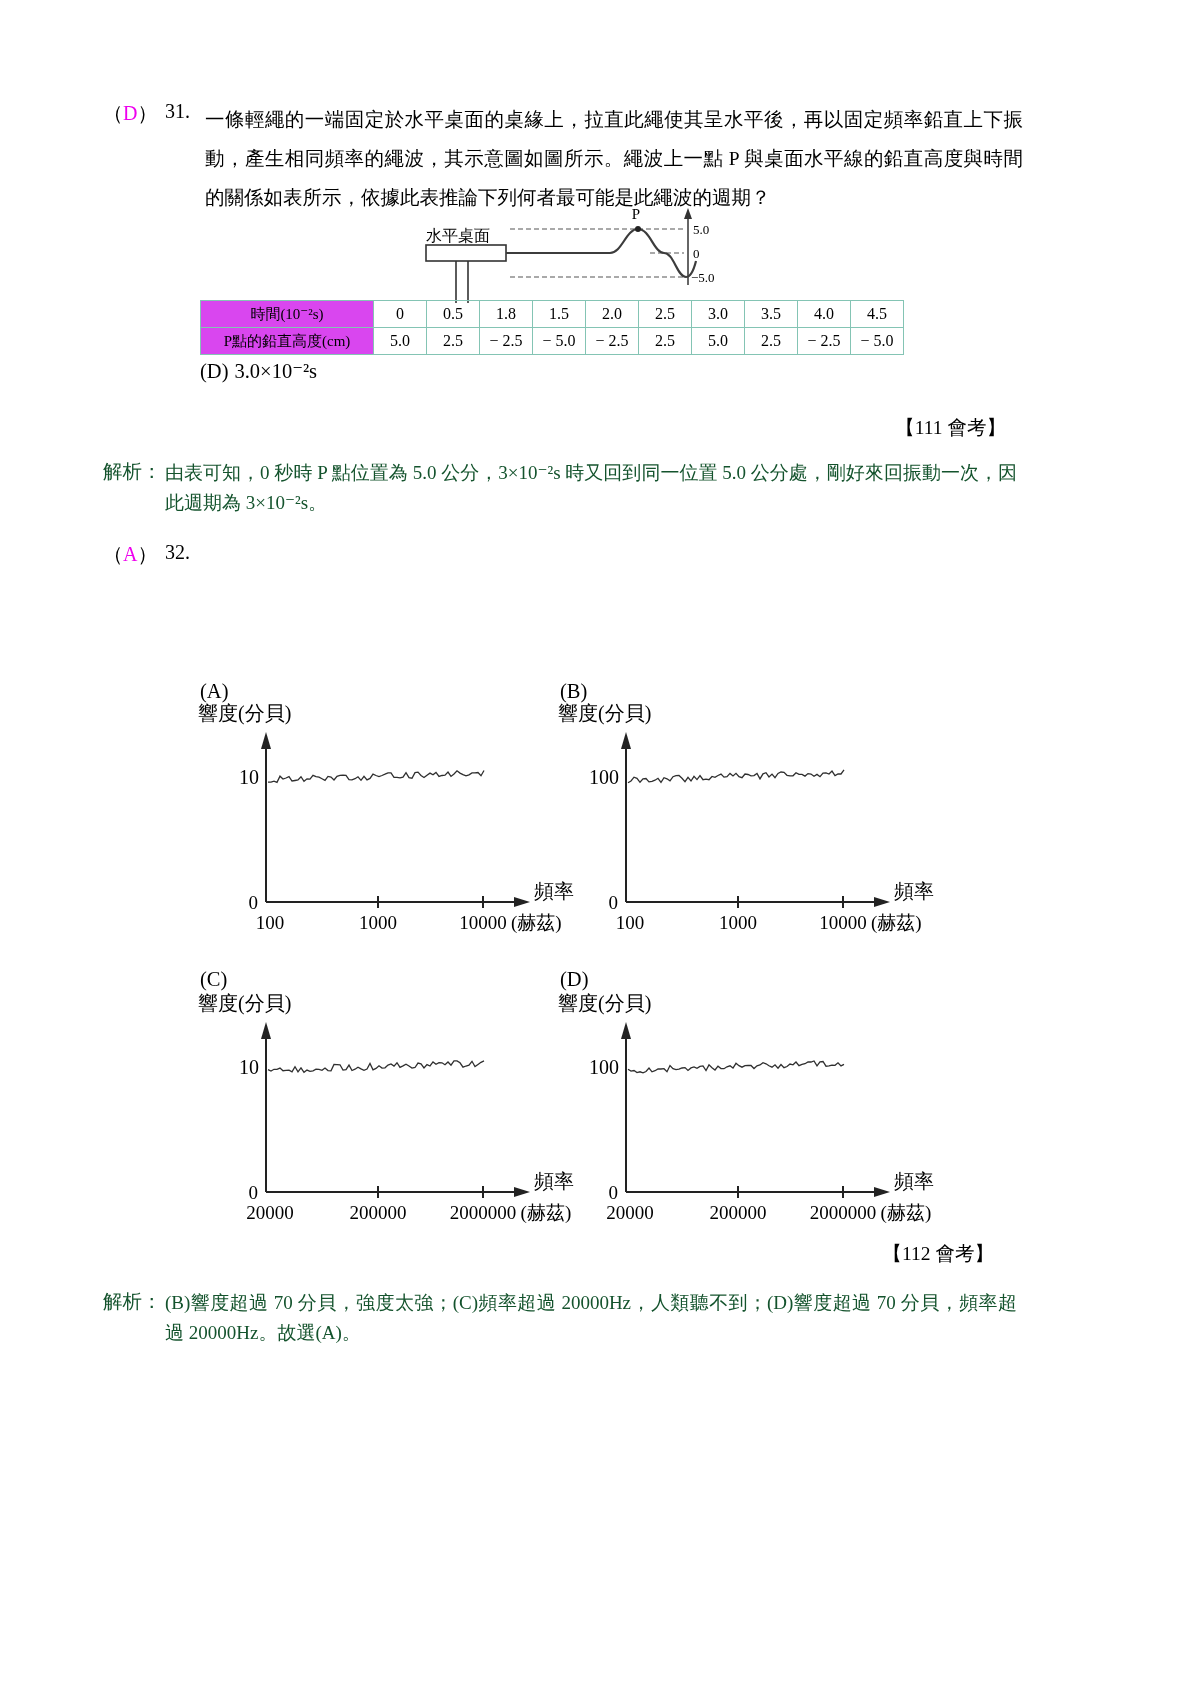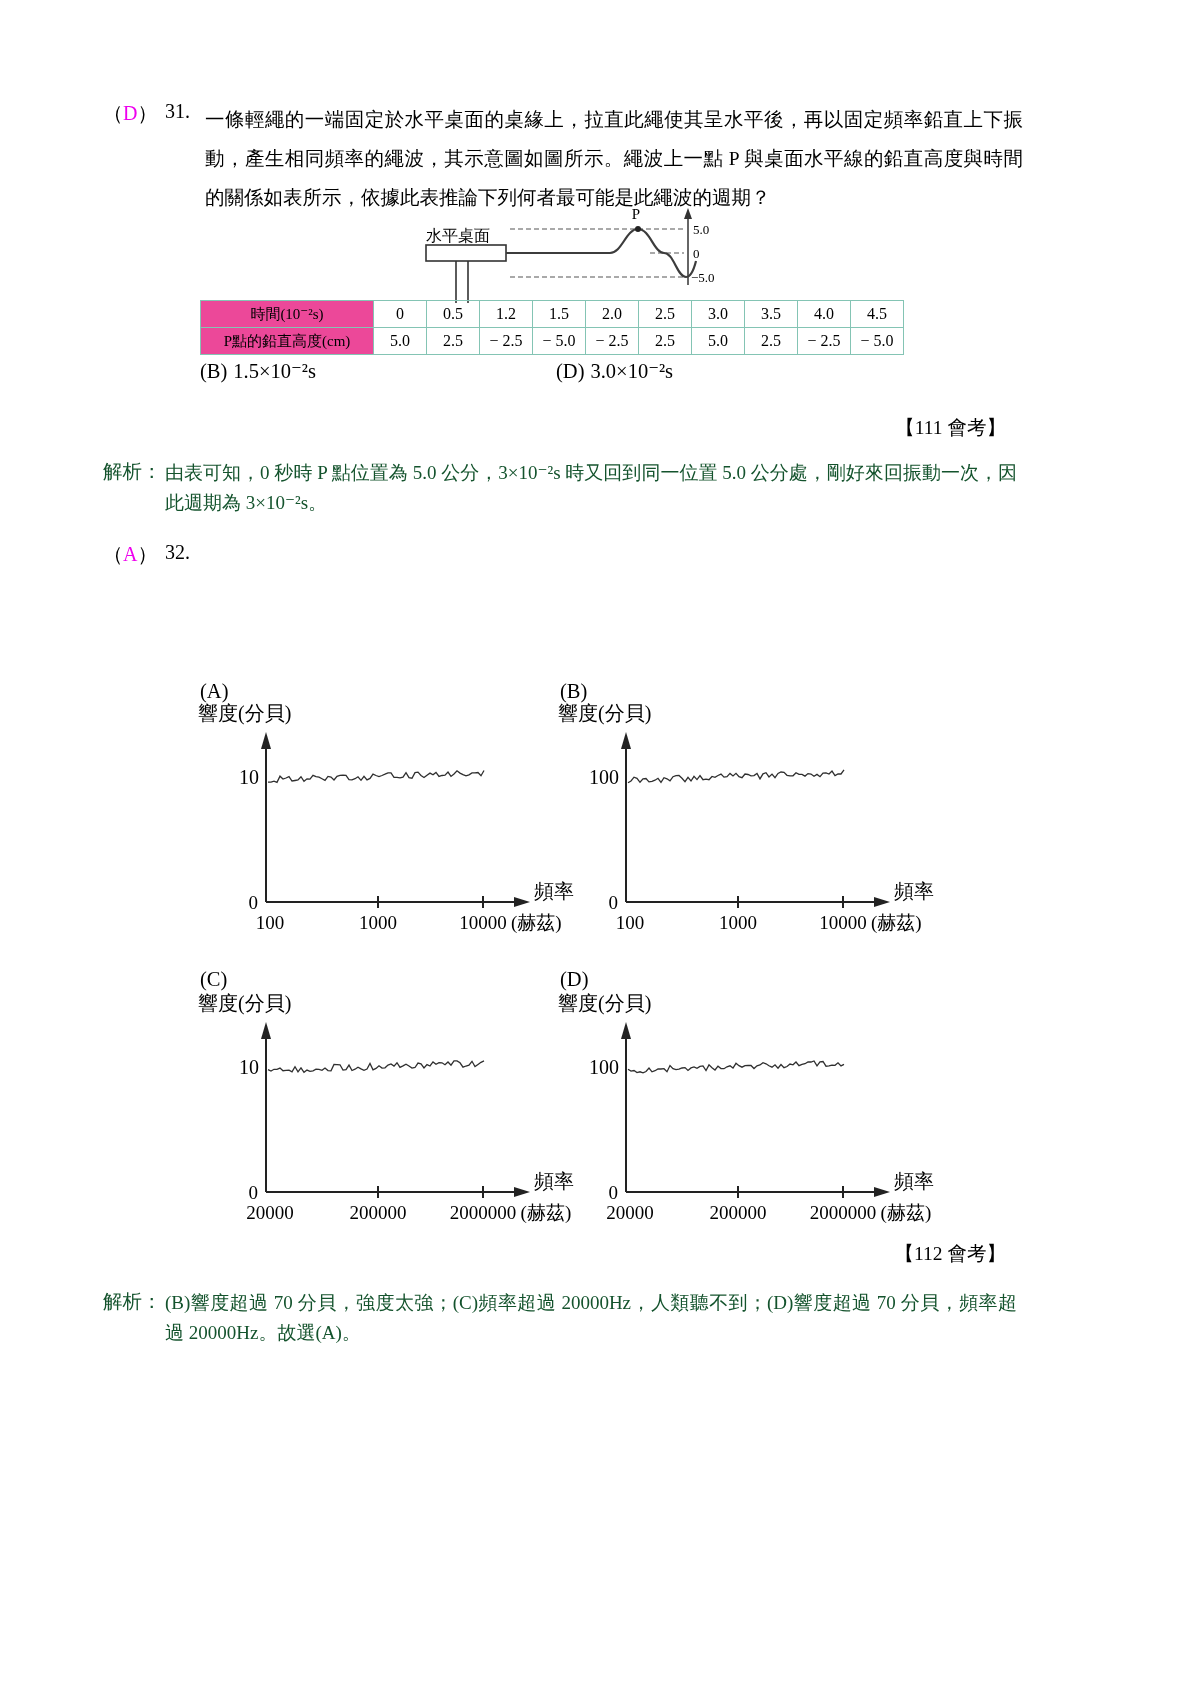--- a/index.html
+++ b/index.html
@@ -11,21 +11,21 @@
   .abs{position:absolute;}
   .qrow{display:flex;align-items:flex-start;}
   .ans{width:62px;font-size:20px;white-space:nowrap;flex:0 0 auto;}
   .ans .letter{color:#ee00ee;}
   .qnum{width:40px;font-size:20px;flex:0 0 auto;}
   .qtext{width:818px;font-size:19.5px;line-height:39px;text-align:justify;text-justify:inter-ideograph;}
   table.wave-table{border-collapse:collapse;}
   table.wave-table th,table.wave-table td{
     border:1px solid #84c4b4;text-align:center;height:26px;padding:0 2px;
   }
-  table.wave-table th{background:#ec4899;font-weight:normal;font-size:15px;width:168px;}
+  table.wave-table th{background:#d946ef;font-weight:normal;font-size:15px;width:168px;}
   table.wave-table td{width:48px;font-size:16px;}
   .options{display:grid;grid-template-columns:356px 356px;row-gap:3px;font-size:20.5px;}
   .option{white-space:nowrap;}
   .option .opt-label{margin-right:6px;}
   .source{width:806px;text-align:right;font-size:19.5px;}
   .analysis{display:flex;color:#14532d;}
   .analysis .an-label{width:62px;font-size:19.5px;white-space:nowrap;flex:0 0 auto;}
   .analysis .an-text{width:852px;font-size:19px;line-height:30px;text-align:justify;}
   .chart-label{font-size:20.5px;}
   svg text{font-family:"Liberation Serif","DejaVu Serif",serif;}
@@ -56,21 +56,21 @@
   <text x="295" y="55" font-size="13">0</text>
   <text x="293" y="79" font-size="13">−5.0</text>
 </svg>
 
 <table class="wave-table abs" style="left:200px;top:300px;">
   <tbody>
       <tr>
     <th>時間(10⁻²s)</th>
   <td>0</td>
         <td>0.5</td>
-        <td>1.2</td>
+        <td>1.8</td>
         <td>1.5</td>
         <td>2.0</td>
         <td>2.5</td>
         <td>3.0</td>
         <td>3.5</td>
         <td>4.0</td>
         <td>4.5</td>
       </tr>
   <tr>
     <th>P點的鉛直高度(cm)</th>
@@ -82,21 +82,20 @@
         <td>2.5</td>
         <td>5.0</td>
         <td>2.5</td>
         <td>− 2.5</td>
         <td>− 5.0</td>
       </tr>
 </tbody>
   </table>
 
 <div class="abs options" style="left:200px;top:359px;">
-    <div class="option"><span class="opt-label">(B)</span><span>1.5×10⁻²s</span></div>
     <div class="option"><span class="opt-label">(D)</span><span>3.0×10⁻²s</span></div>
   </div>
 
 <div class="abs source" style="left:200px;top:414px;">【111 會考】</div>
 
 <div class="abs analysis" style="left:103px;top:458px;">
   <div class="an-label">解析：</div>
   <div class="an-text">由表可知，0 秒時 P 點位置為 5.0 公分，3×10⁻²s 時又回到同一位置 5.0 公分處，剛好來回振動一次，因此週期為 3×10⁻²s。</div>
 </div>
 
@@ -174,18 +173,18 @@
       <line x1="182" y1="194" x2="182" y2="206" stroke="#222" stroke-width="2"></line>
       <line x1="287" y1="194" x2="287" y2="206" stroke="#222" stroke-width="2"></line>
       <text x="74" y="227" font-size="19" text-anchor="middle">20000</text>
       <text x="182" y="227" font-size="19" text-anchor="middle">200000</text>
       <text x="287" y="227" font-size="19" text-anchor="middle">2000000</text>
       <text x="324.6" y="227" font-size="19">(赫茲)</text>
       <text x="338" y="196" font-size="20">頻率</text>
       <polyline points="72,77.3 75,79.1 78,78.5 81,80.6 84,79.8 87,80.9 90,79.5 93,76.1 96,79.8 99,78.7 102,77.0 105,77.0 108,76.7 111,79.7 114,73.5 117,76.6 120,77.7 123,77.2 126,76.0 129,75.6 132,78.4 135,75.9 138,74.9 141,76.3 144,74.4 147,73.9 150,78.5 153,72.9 156,75.8 159,78.0 162,74.2 165,76.5 168,76.7 171,74.8 174,73.8 177,76.1 180,71.3 183,73.7 186,75.2 189,73.7 192,73.3 195,73.5 198,76.5 201,73.8 204,73.0 207,70.7 210,71.8 213,73.8 216,75.2 219,72.8 222,76.2 225,72.5 228,75.7 231,74.5 234,72.0 237,72.8 240,70.0 243,73.6 246,72.3 249,71.7 252,69.9 255,70.0 258,69.0 261,73.8 264,69.8 267,69.5 270,74.2 273,73.8 276,73.2 279,73.3 282,70.8 285,73.9 288,72.4" fill="none" stroke="#2f2f2f" stroke-width="1.3"></polyline>
     </svg></div>
 
-<div class="abs source" style="left:200px;top:1240px;">【112 會考】</div>
+<div class="abs source" style="left:188px;top:1240px;">【112 會考】</div>
 
 <div class="abs analysis" style="left:103px;top:1288px;">
   <div class="an-label">解析：</div>
   <div class="an-text">(B)響度超過 70 分貝，強度太強；(C)頻率超過 20000Hz，人類聽不到；(D)響度超過 70 分貝，頻率超過 20000Hz。故選(A)。</div>
 </div>
 
 </body></html>

